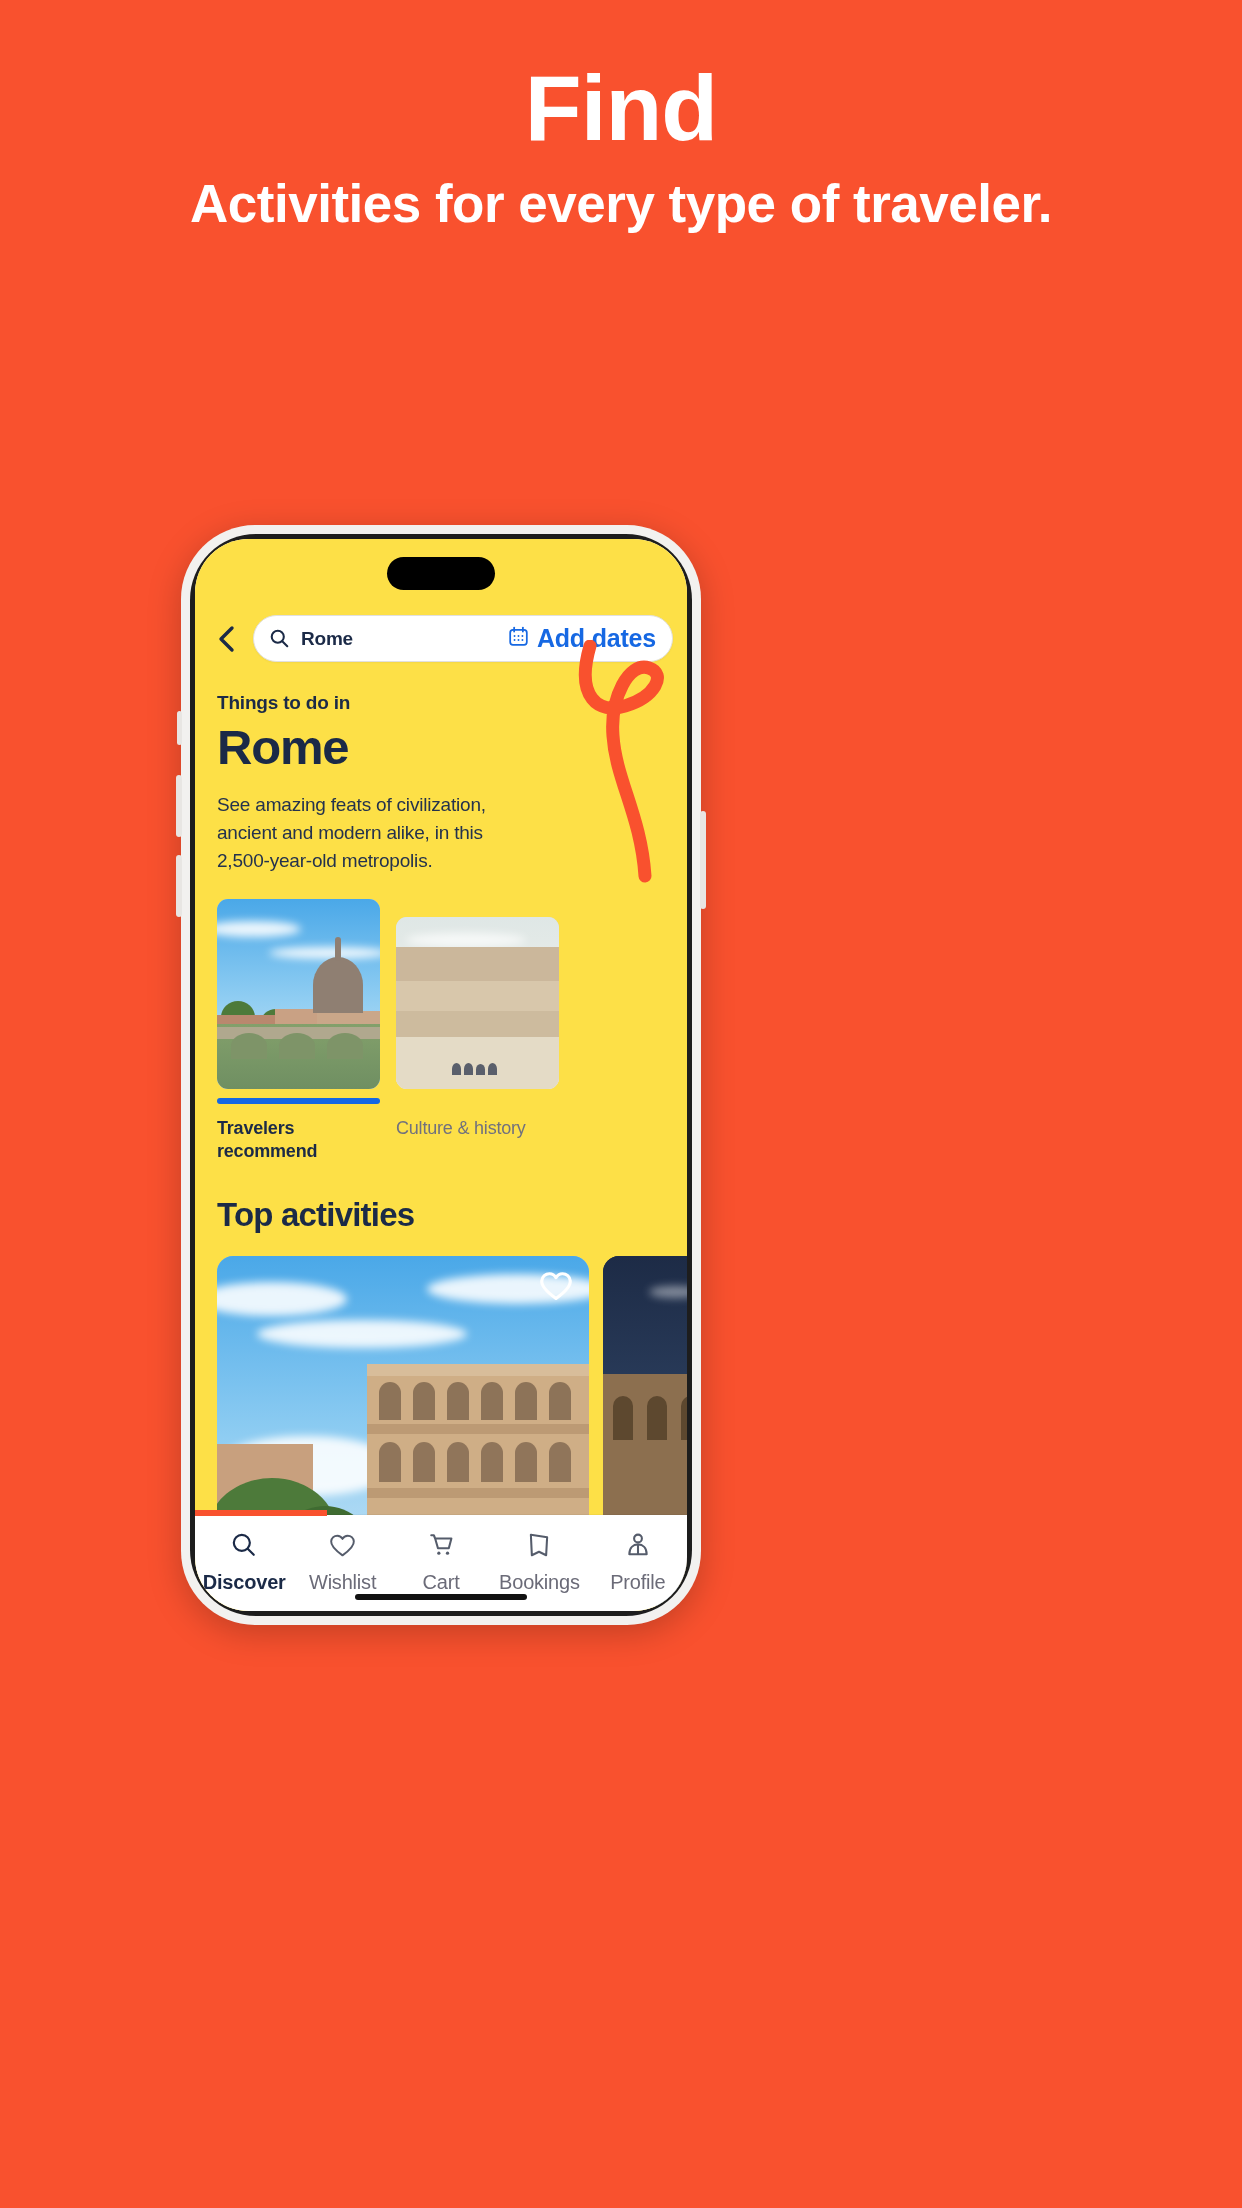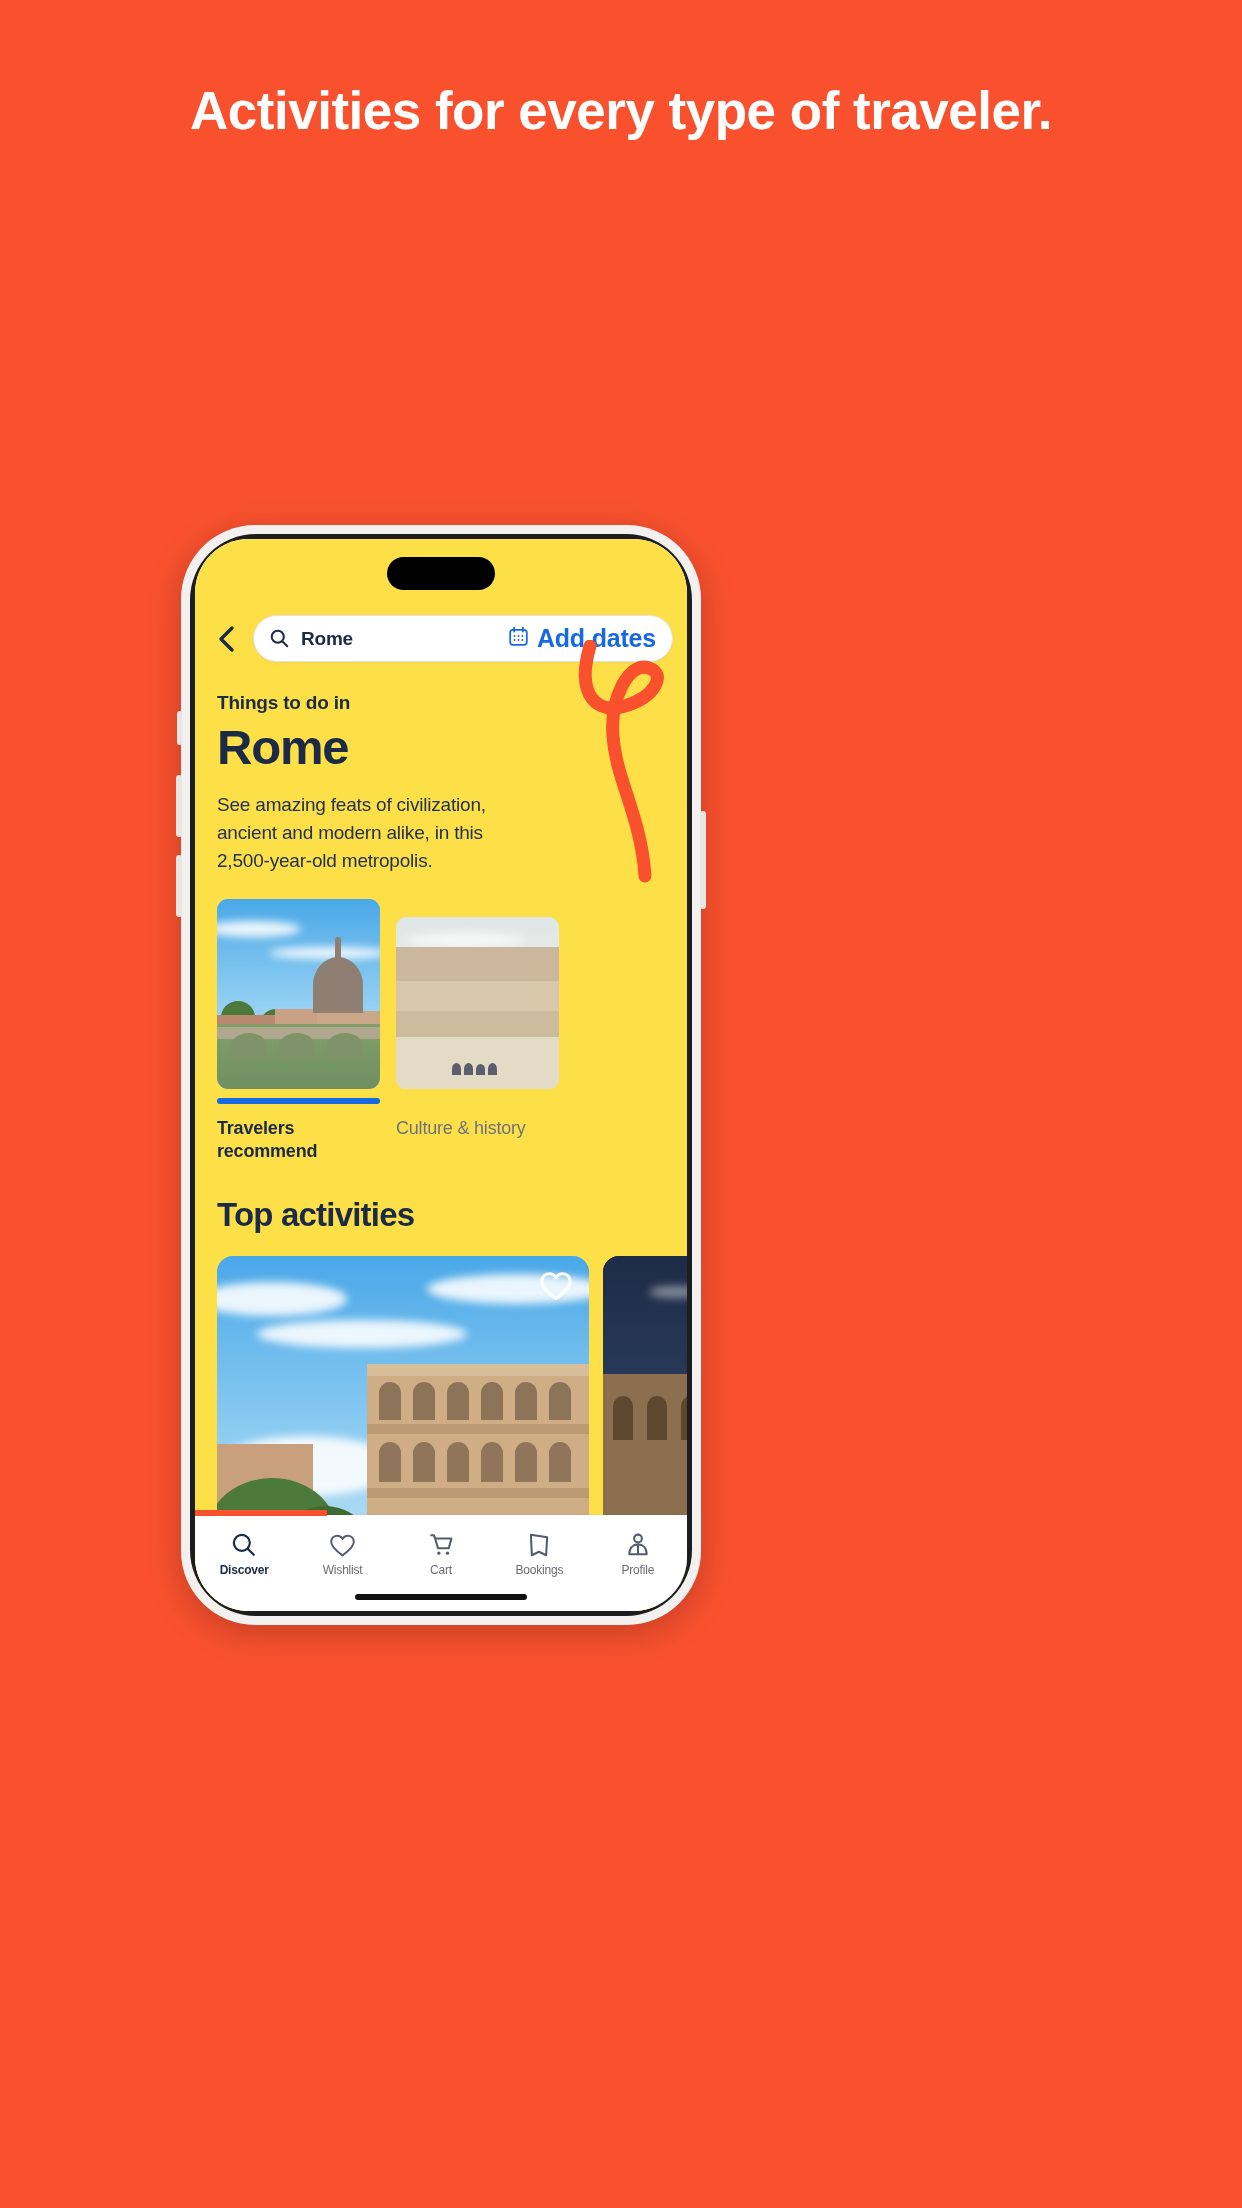--- a/index.html
+++ b/index.html
@@ -167,41 +167,42 @@
     padding-top:12px;
     box-shadow:0 -1px 0 rgba(0,0,0,.04);
     z-index:5;
   }
   .scroll-hint {
     position:absolute; left:0; top:-5px; width:132px; height:6px;
     background:#f9512e;
   }
   .tab { flex:1 1 0; text-align:center; }
   .tab .ticon { height:36px; display:flex; align-items:center; justify-content:center; }
-  .tab .tlabel { font-size:12px; color:#6b6b78; margin-top:0; letter-spacing:-.2px; }
+  .tab .tlabel { font-size:20px; color:#6b6b78; margin-top:8px; letter-spacing:-.2px; }
   .tab.active .tlabel { color:#1b2a47; font-weight:bold; }
 
   
   .sky { position:absolute; inset:0; background:linear-gradient(#4aa8e8 0%, #8fcdf2 52%, #cde6f5 100%); }
   .sky.pale { background:linear-gradient(#dfe7e6 0%, #eef0ea 60%, #efeade 100%); }
   .sky.night { background:linear-gradient(#1d2b46 0%, #2e4262 55%, #4a5a6e 100%); }
   .cloud { position:absolute; background:rgba(255,255,255,.88); border-radius:50%; filter:blur(4px); }
   .water { position:absolute; left:0; right:0; bottom:0; height:34%; background:linear-gradient(#83a06b,#6f8f62); }
   .ground { position:absolute; left:0; right:0; bottom:0; background:#d7c9a9; }
   .bldg { position:absolute; background:#c9a184; }
   .dome { position:absolute; background:#8f7f72; border-radius:50% 50% 0 0; }
   .arch { position:absolute; background:#cbb18f; border-radius:50% 50% 0 0; }
   .trees { position:absolute; background:#4d7a3a; border-radius:50% 50% 12% 12%; }
   .colo-row { position:absolute; left:0; right:0; background:#d5bb96; }
   .crowd { position:absolute; border-radius:50% 50% 0 0; background:#5a5f6b; }
 </style>
 </head>
 <body>
 
 <div class="promo">
+  <div class="promo-title">Find</div>
   <div class="promo-sub">Activities for every type of traveler.</div>
 </div>
 
 <div class="phone-wrap">
   <div class="phone-outer"></div>
   <div class="btn-side btn-mute"></div>
   <div class="btn-side btn-volup"></div>
   <div class="btn-side btn-voldn"></div>
   <div class="btn-side btn-power"></div>
   <div class="phone-frame"></div>

